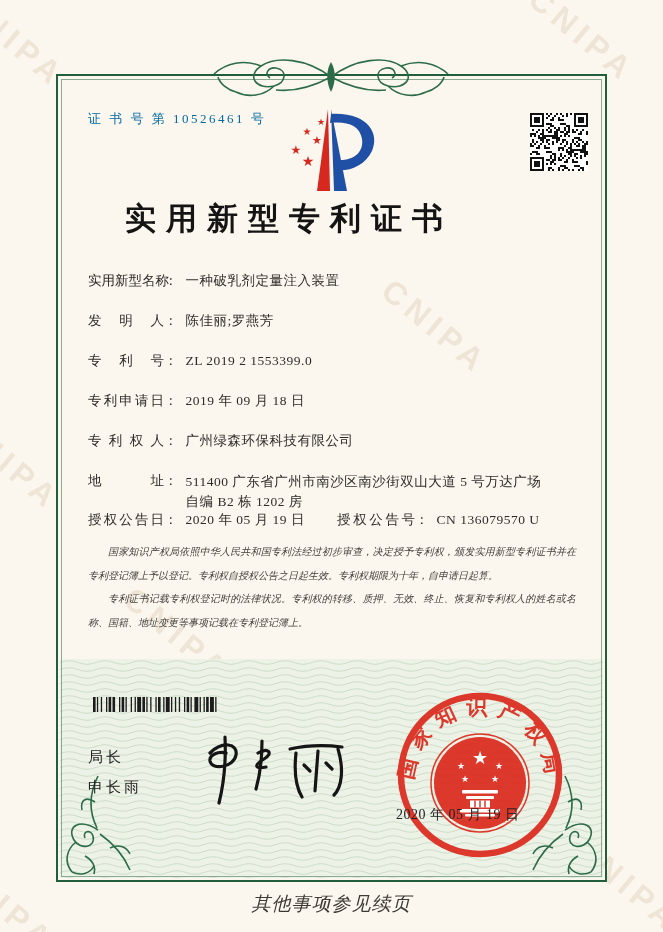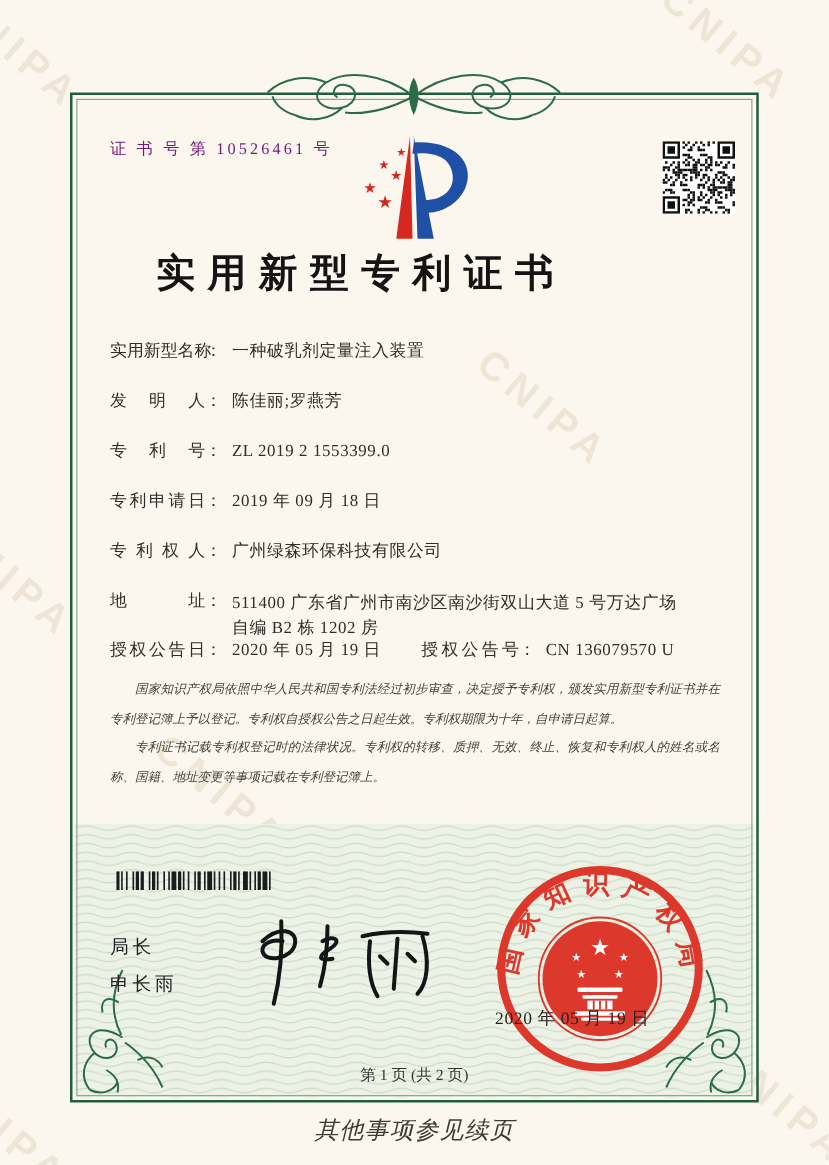--- a/index.html
+++ b/index.html
@@ -5,21 +5,21 @@
   html,body{margin:0;padding:0;}
   .page{position:relative;width:663px;height:932px;background:#fcf7ee;overflow:hidden;
         font-family:"Liberation Serif","DejaVu Serif",serif;color:#2f2d2a;}
   .wm{position:absolute;font-family:"Liberation Sans","DejaVu Sans",sans-serif;
       font-weight:700;font-size:32px;letter-spacing:6px;color:rgba(180,148,104,0.18);
       transform:rotate(40deg);transform-origin:left top;white-space:nowrap;pointer-events:none;}
   .border-outer{position:absolute;left:56px;top:74px;width:551px;height:808px;
       box-sizing:border-box;border:2.5px solid #215e3c;}
   .border-inner{position:absolute;left:3px;top:3px;right:3px;bottom:3px;border:1px solid #8aab93;}
   .waves{position:absolute;left:60px;top:659px;width:543px;height:219px;}
-  .cert-no{position:absolute;left:88px;top:110px;font-size:13px;letter-spacing:2.5px;color:#701a75;text-align:right;}
+  .cert-no{position:absolute;left:88px;top:110px;font-size:13px;letter-spacing:2.5px;color:#0369a1;text-align:right;}
   .logo{position:absolute;left:278px;top:106px;}
   .qr{position:absolute;left:530px;top:113px;}
   .title{position:absolute;left:0;top:198px;width:568px;text-align:center;
       font-size:31px;font-weight:700;letter-spacing:10px;padding-left:10px;box-sizing:border-box;color:#141414;}
   .row{position:absolute;left:88px;font-size:13.5px;white-space:nowrap;}
   .flabel{display:inline-block;width:76px;text-align:justify;text-align-last:justify;vertical-align:top;}
   .flabel2{display:inline-block;width:78px;text-align:justify;text-align-last:justify;vertical-align:top;}
   .fval{margin-left:8px;letter-spacing:0.5px;}
   .addr .fval{display:inline-block;white-space:pre-line;line-height:20px;max-width:400px;vertical-align:top;}
   .grant2{position:absolute;left:249px;top:0;}
@@ -486,16 +486,15 @@
         <line x1="80" y1="110.5" x2="80" y2="117.5"></line>
         <line x1="85" y1="110.5" x2="85" y2="117.5"></line>
         <line x1="90" y1="110.5" x2="90" y2="117.5"></line>
       </g>
       <rect x="65" y="119" width="40" height="3.5" rx="1" fill="#ffffff"></rect>
       <rect x="70" y="124" width="30" height="2.5" rx="1" fill="#ffffff"></rect>
     </g>
   </svg>
   <div class="seal-date">2020 年 05 月 19 日</div>
 
-  <div class="page-info">第 1 页 (共 2 页)</div>
   <div class="footer-note">其他事项参见续页</div>
 
 </div>
 
 </body></html>

